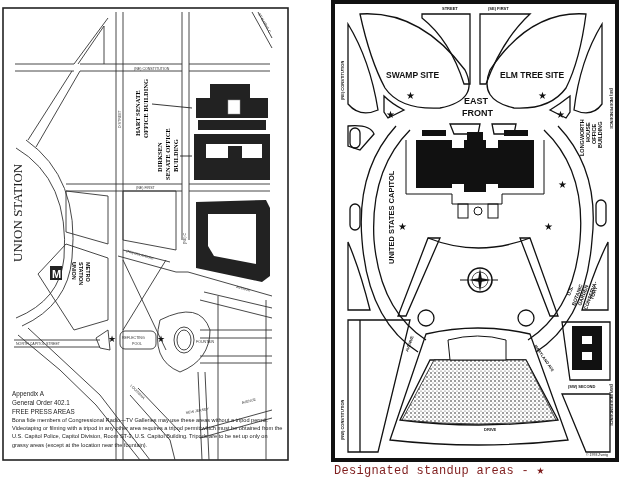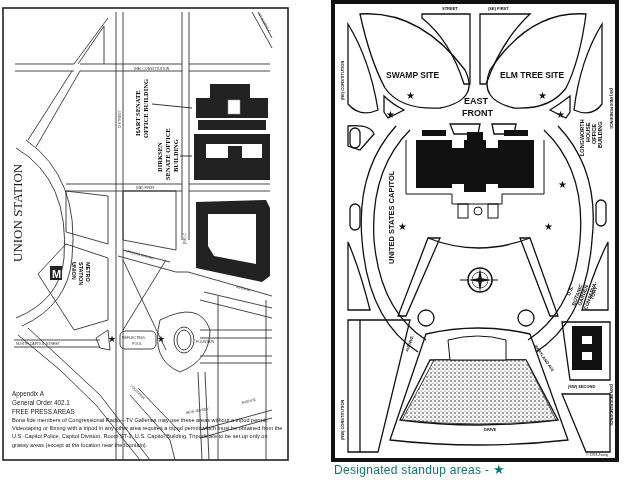--- a/index.html
+++ b/index.html
@@ -5,21 +5,21 @@
   * { margin: 0; padding: 0; box-sizing: border-box; }
   body {
     width: 624px; height: 486px; background: #ffffff; position: relative; overflow: hidden;
     font-family: "Liberation Sans", sans-serif; color: #111;
   }
   .panel { position: absolute; }
   svg text { font-family: "Liberation Sans", sans-serif; }
   .serif { font-family: "Liberation Serif", serif; }
   .caption {
     position: absolute; left: 334px; top: 462px; font-size: 12px; letter-spacing: 0.3px;
-    font-family: Liberation Sans, sans-serif; color: #0f766e;
+    font-family: Liberation Mono, monospace; color: #7f1d1d;
   }
   .caption .star { font-size: 13px; }
   .notes {
     position: absolute; left: 12px; top: 389px; width: 272px;
     font-family: "Liberation Sans", sans-serif; color: #222;
   }
   .notes .head { font-size: 6.3px; line-height: 9px; }
   .notes .body { font-size: 5.6px; line-height: 8.2px; margin-top: 0px; }
 </style>
 </head>

